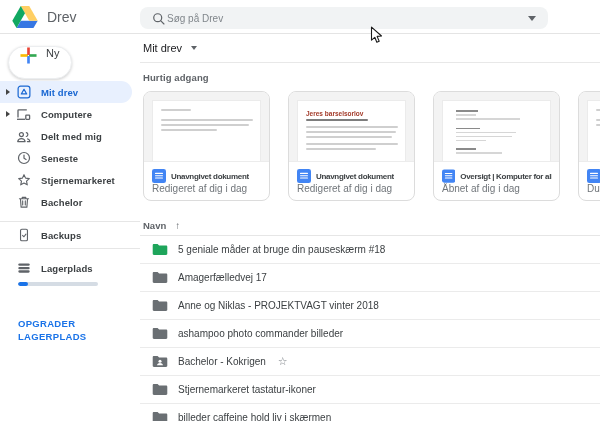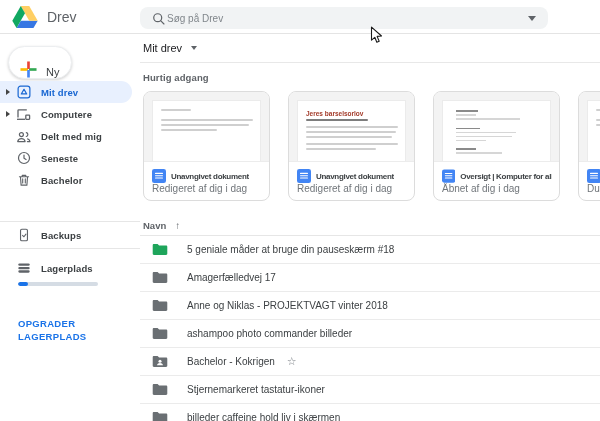--- a/index.html
+++ b/index.html
@@ -13,21 +13,21 @@
   .searchbar{position:absolute;left:140px;top:7px;width:408px;height:22px;background:#f1f3f4;border-radius:8px;
              display:flex;align-items:center;padding:0 12px;box-sizing:border-box}
   .search-input{flex:1;border:none;background:transparent;outline:none;font-size:10px;color:#202124;
                 font-family:inherit;min-width:0}
   .search-input::placeholder{color:#80868b}
   .caret-down{width:0;height:0;border-left:4px solid transparent;border-right:4px solid transparent;border-top:5px solid #5f6368}
 
   
   .sidebar{position:absolute;left:0;top:34px;width:140px;bottom:0;background:#fff}
   .new-btn{position:absolute;left:8px;top:12px;width:64px;height:33px;border-radius:17px;background:#fff;
-           border:1px solid #eceef0;box-shadow:0 1px 3px rgba(0,0,0,.18);display:flex;align-items:flex-end;
+           border:1px solid #eceef0;box-shadow:0 1px 3px rgba(0,0,0,.18);display:flex;align-items:flex-start;
            padding:0 0 0 11px;box-sizing:border-box;font-family:inherit;cursor:pointer}
   .new-label{margin-left:9px;font-size:11px;color:#3c4043}
   .nav{position:absolute;left:0;top:47px;width:140px}
   .nav-item{height:22px;width:132px;display:flex;align-items:center;padding-left:6px;box-sizing:border-box;
             border-radius:0 14px 14px 0;cursor:pointer}
   .nav-item.selected{background:#e8f0fe}
   .expander{width:10px;display:flex;align-items:center;flex:none}
   .tri{width:0;height:0;border-top:3px solid transparent;border-bottom:3px solid transparent;border-left:4.5px solid #444}
   .nav-icon{width:15px;height:15px;flex:none;color:#5f6368;display:flex;align-items:center;justify-content:center}
   .nav-item.selected .nav-icon,.nav-item.selected .nav-label{color:#1967d2}
@@ -62,21 +62,21 @@
   .card-title{font-size:8px;font-weight:bold;color:#3c4043;letter-spacing:-.3px;white-space:nowrap;overflow:hidden}
   .card-sub{font-size:10px;color:#70757a;white-space:nowrap;overflow:hidden}
 
   .list-header{margin:16px 0 0 3px;height:16px;display:flex;align-items:center;border-bottom:0;font-size:9.5px;
                font-weight:bold;color:#5f6368;cursor:pointer}
   .sort-arrow{margin-left:9px;font-size:10px;color:#5f6368;font-weight:normal}
   .list-divider{height:1px;background:#e6e6e6;margin-top:2px}
   .row{height:27px;display:flex;align-items:center;border-bottom:1px solid #ebebeb;padding-left:12px;cursor:pointer}
   .row-icon{width:16px;height:13px;flex:none;color:#6a6f73;display:flex}
   .row-icon.green{color:#1ea55b}
-  .row-name{margin-left:19px;font-size:10px;color:#3c4043;white-space:nowrap}
+  .row-name{margin-left:10px;font-size:10px;color:#3c4043;white-space:nowrap}
   .row-star{margin-left:12px;font-size:11px;color:#80868b;line-height:1}
 
   .cursor{position:absolute;left:370px;top:26px;z-index:50;pointer-events:none}
 </style>
 </head>
 <body>
 
 <div class="app">
 
   <div class="topbar">
@@ -148,20 +148,29 @@
       </div>
       <div class="nav-item">
         <span class="expander"></span>
         <span class="nav-icon">
           <svg width="14" height="14" viewBox="0 0 15 15" fill="none" stroke="currentColor" stroke-width="1.3" stroke-linecap="round">
             <circle cx="7.5" cy="7.5" r="5.9"></circle>
               <path d="M7.5 4.3v3.4l2.2 1.4"></path>
           </svg>
         </span>
         <span class="nav-label">Seneste</span>
+      </div>
+      <div class="nav-item">
+        <span class="expander"></span>
+        <span class="nav-icon">
+          <svg width="14" height="14" viewBox="0 0 15 15" fill="none" stroke="currentColor" stroke-width="1.2" stroke-linejoin="round">
+            <path d="M7.5 1.8l1.7 3.7 4 .5-3 2.7.8 4-3.5-2-3.5 2 .8-4-3-2.7 4-.5z"></path>
+          </svg>
+        </span>
+        <span class="nav-label">Stjernemarkeret</span>
       </div>
       <div class="nav-item">
         <span class="expander"></span>
         <span class="nav-icon">
           <svg width="14" height="14" viewBox="0 0 15 15" fill="none" stroke="currentColor" stroke-width="1.2" stroke-linecap="round" stroke-linejoin="round">
             <path d="M2.6 4h9.8M5.6 4V2.6h3.8V4M3.7 4l.7 9h6.2l.7-9M6.1 6.3v4.4M8.9 6.3v4.4"></path>
           </svg>
         </span>
         <span class="nav-label">Bachelor</span>
       </div>

